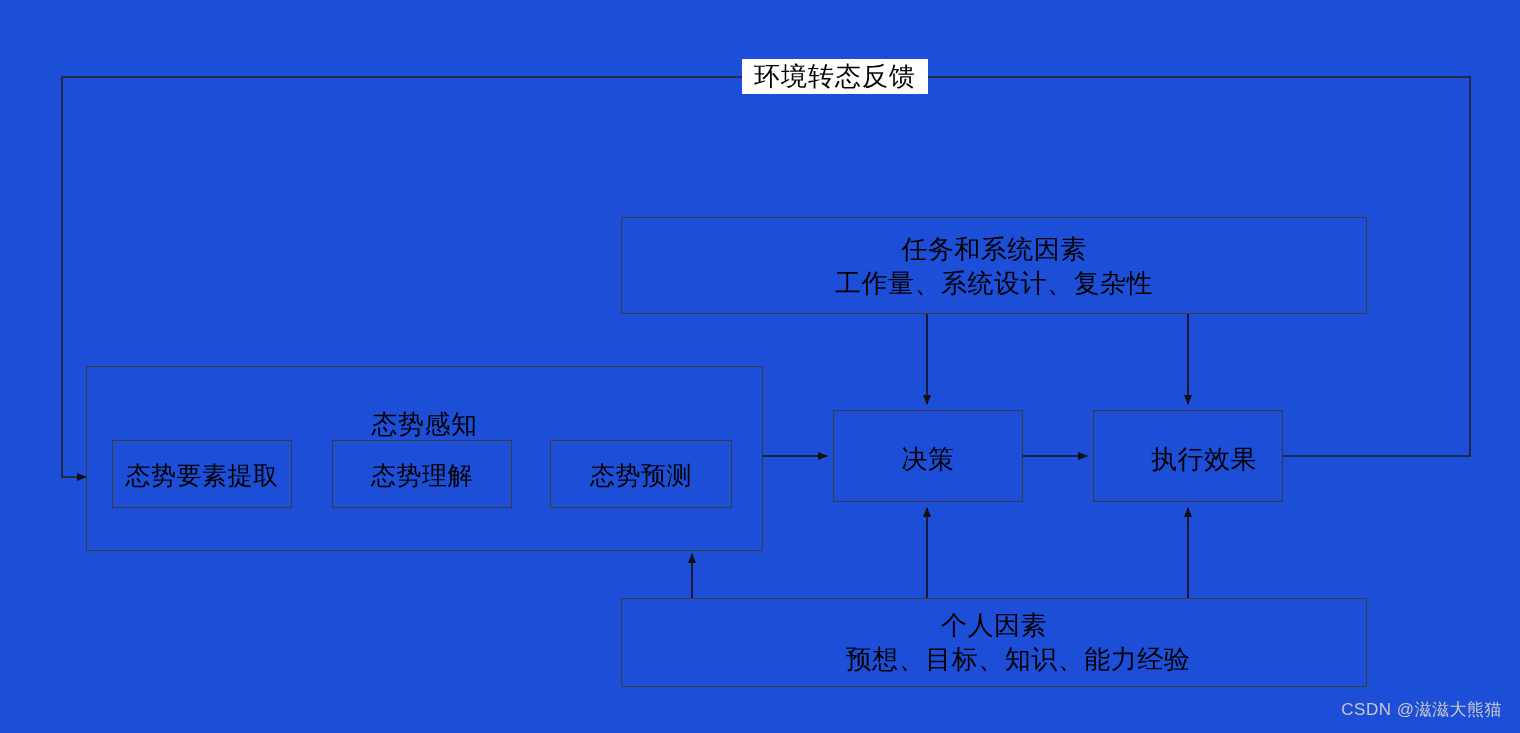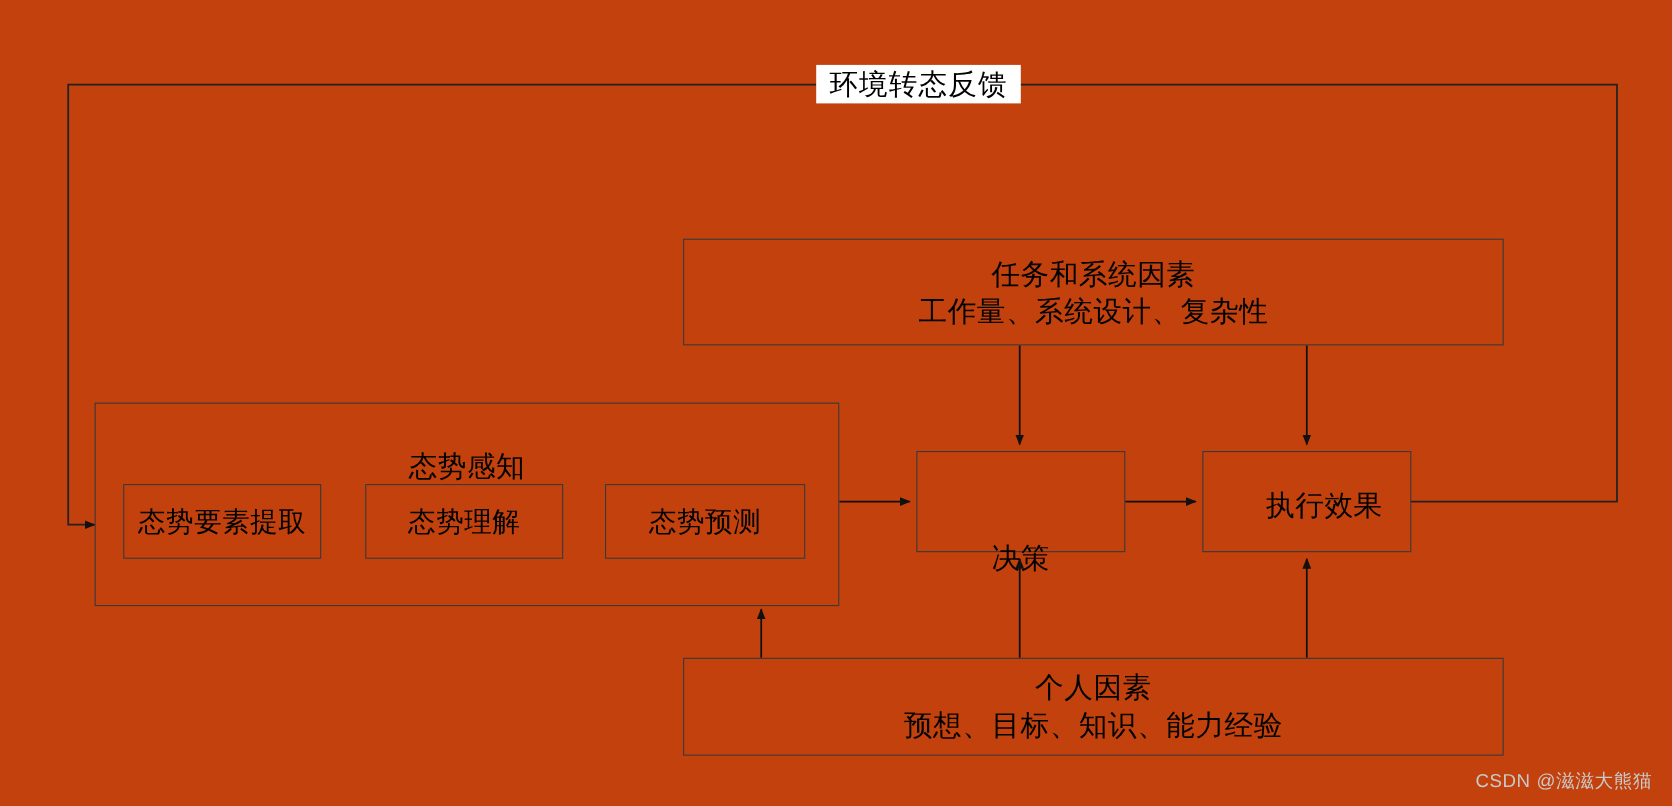--- a/index.html
+++ b/index.html
@@ -8,21 +8,21 @@
     background: #ffffff;
   }
   body {
     font-family: "Liberation Serif", "DejaVu Serif", serif;
     color: #000000;
   }
   #canvas {
     position: relative;
     width: 1520px;
     height: 733px;
-    background: #c2410c;
+    background: #1d4ed8;
     overflow: hidden;
   }
   .box {
     position: absolute;
     box-sizing: border-box;
     border: 1.4px solid #3a3a3a;
     background: transparent;
   }
   .boxlabel {
     position: absolute;
@@ -119,24 +119,24 @@
   <div class="box" style="left:112px; top:440px; width:180px; height:68px;"></div>
   <div class="boxlabel fs-24" style="left:112px; top:459px; width:180px;">态势要素提取</div>
 
   <div class="box" style="left:332px; top:440px; width:180px; height:68px;"></div>
   <div class="boxlabel fs-24" style="left:332px; top:459px; width:180px;">态势理解</div>
 
   <div class="box" style="left:550px; top:440px; width:182px; height:68px;"></div>
   <div class="boxlabel fs-24" style="left:550px; top:459px; width:182px;">态势预测</div>
 
   <div class="box" style="left:833px; top:410px; width:190px; height:92px;"></div>
-  <div class="boxlabel fs-25" style="left:833px; top:442px; width:190px;margin-top:48px;">决策</div>
+  <div class="boxlabel fs-25" style="left:833px; top:442px; width:190px;">决策</div>
 
   <div class="box" style="left:1093px; top:410px; width:190px; height:92px;"></div>
   <div class="boxlabel fs-25" style="left:1107px; top:442px; width:154px;margin-left:20px;">执行效果</div>
 
   <div class="box" style="left:621px; top:598px; width:746px; height:89px;"></div>
   <div class="boxlabel fs-25" style="left:621px; top:608px; width:746px;">个人因素</div>
-  <div class="boxlabel fs-25" style="left:621px; top:642px; width:746px;">预想、目标、知识、能力经验</div>
+  <div class="boxlabel fs-25" style="left:621px; top:642px; width:746px;padding-left:24px;">预想、目标、知识、能力经验</div>
 
   <div class="watermark">CSDN @滋滋大熊猫</div>
 
 </div>
 
 </body></html>

